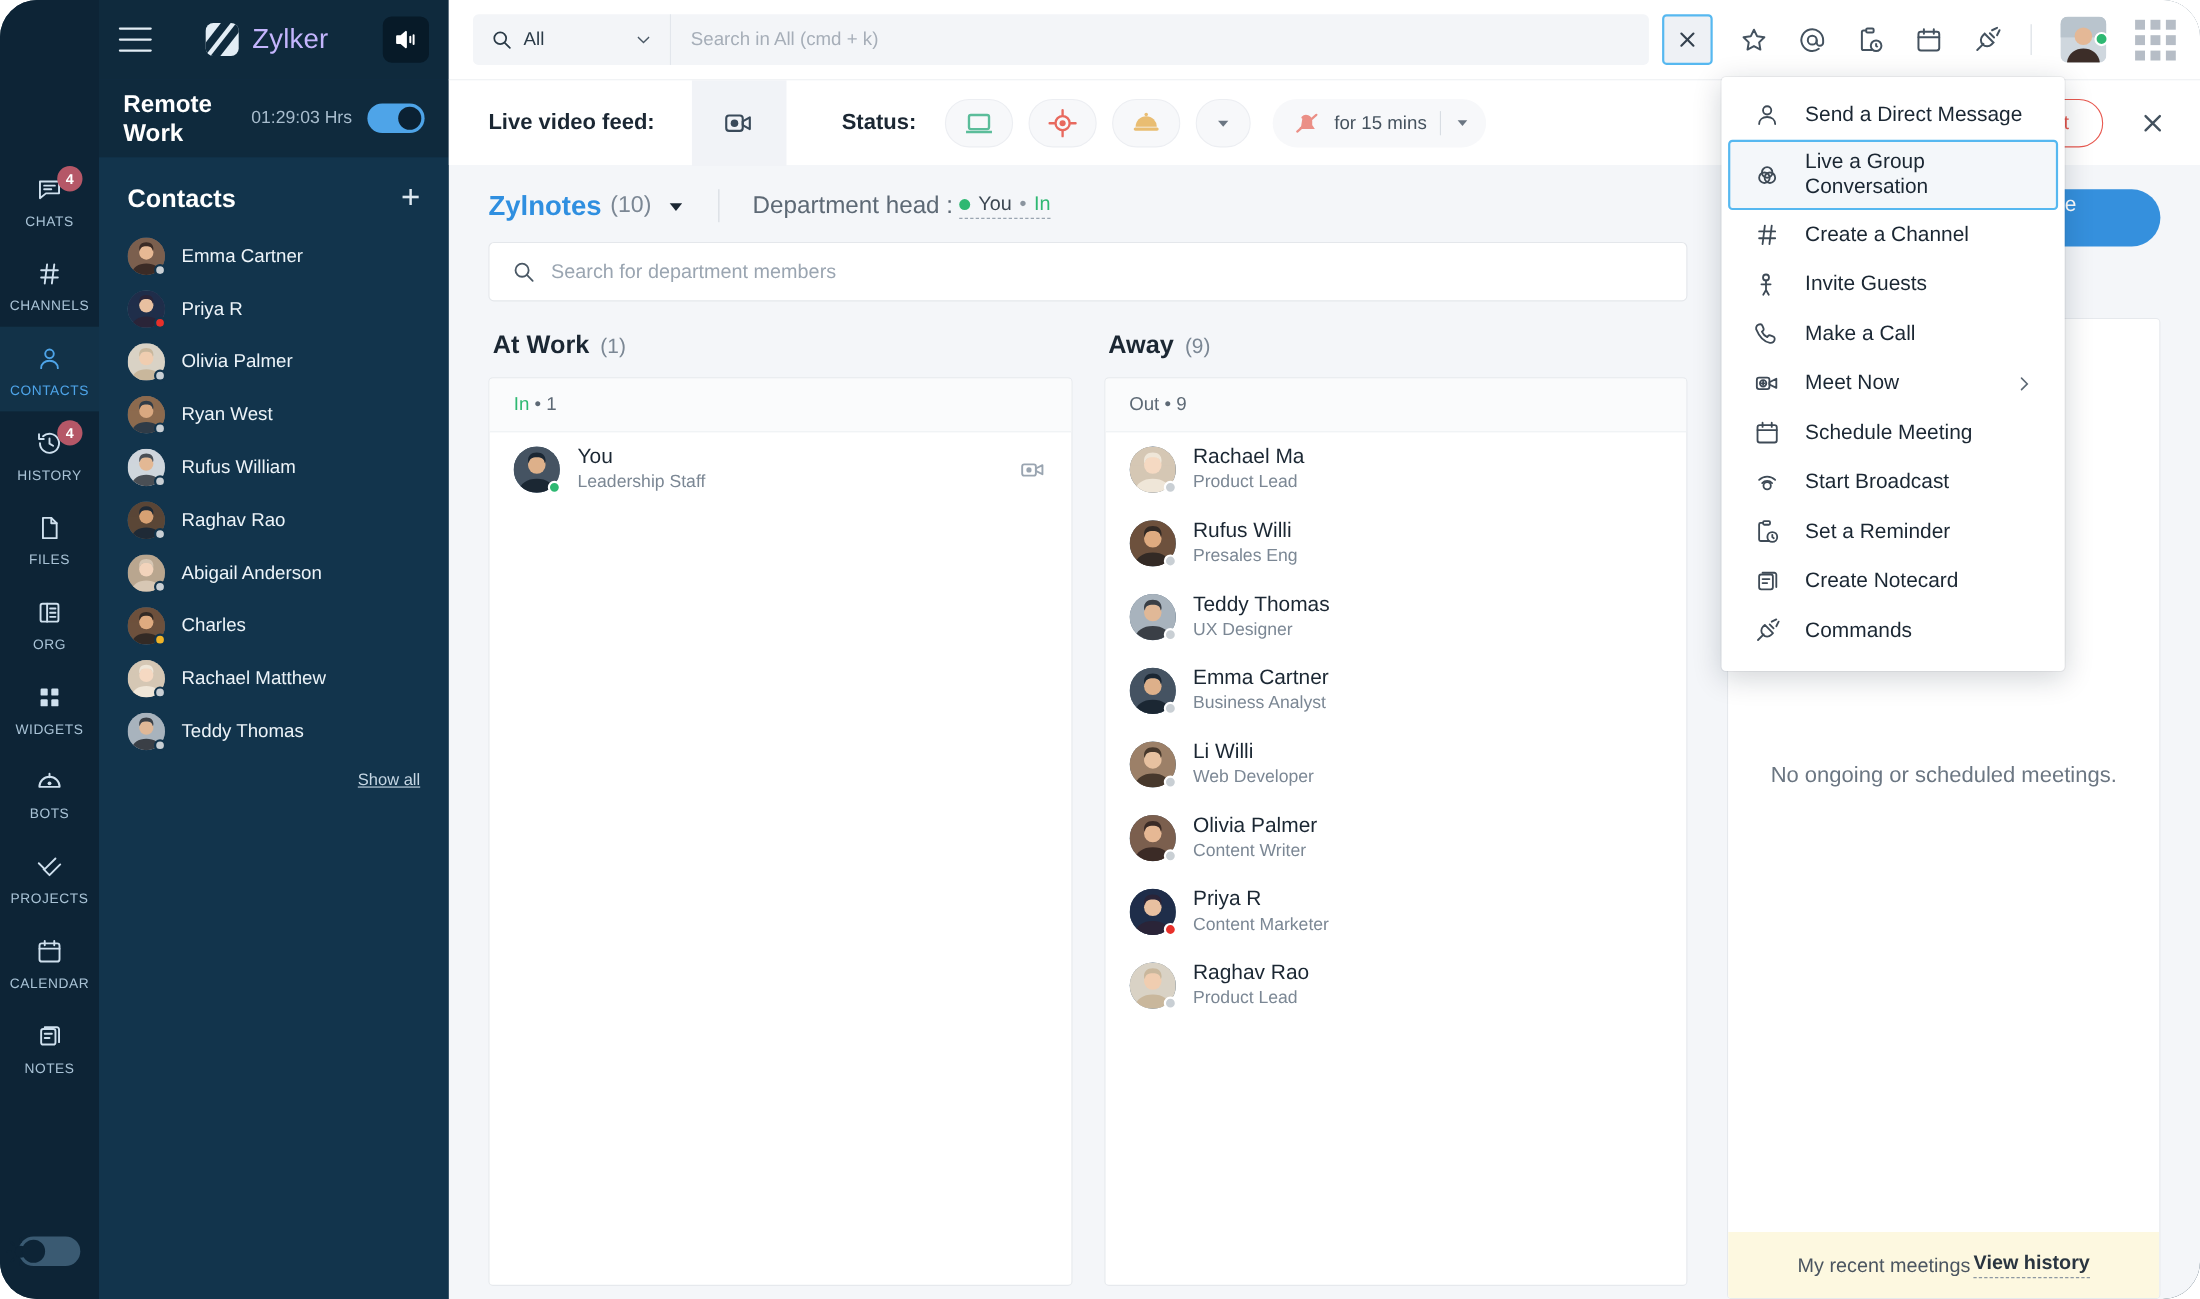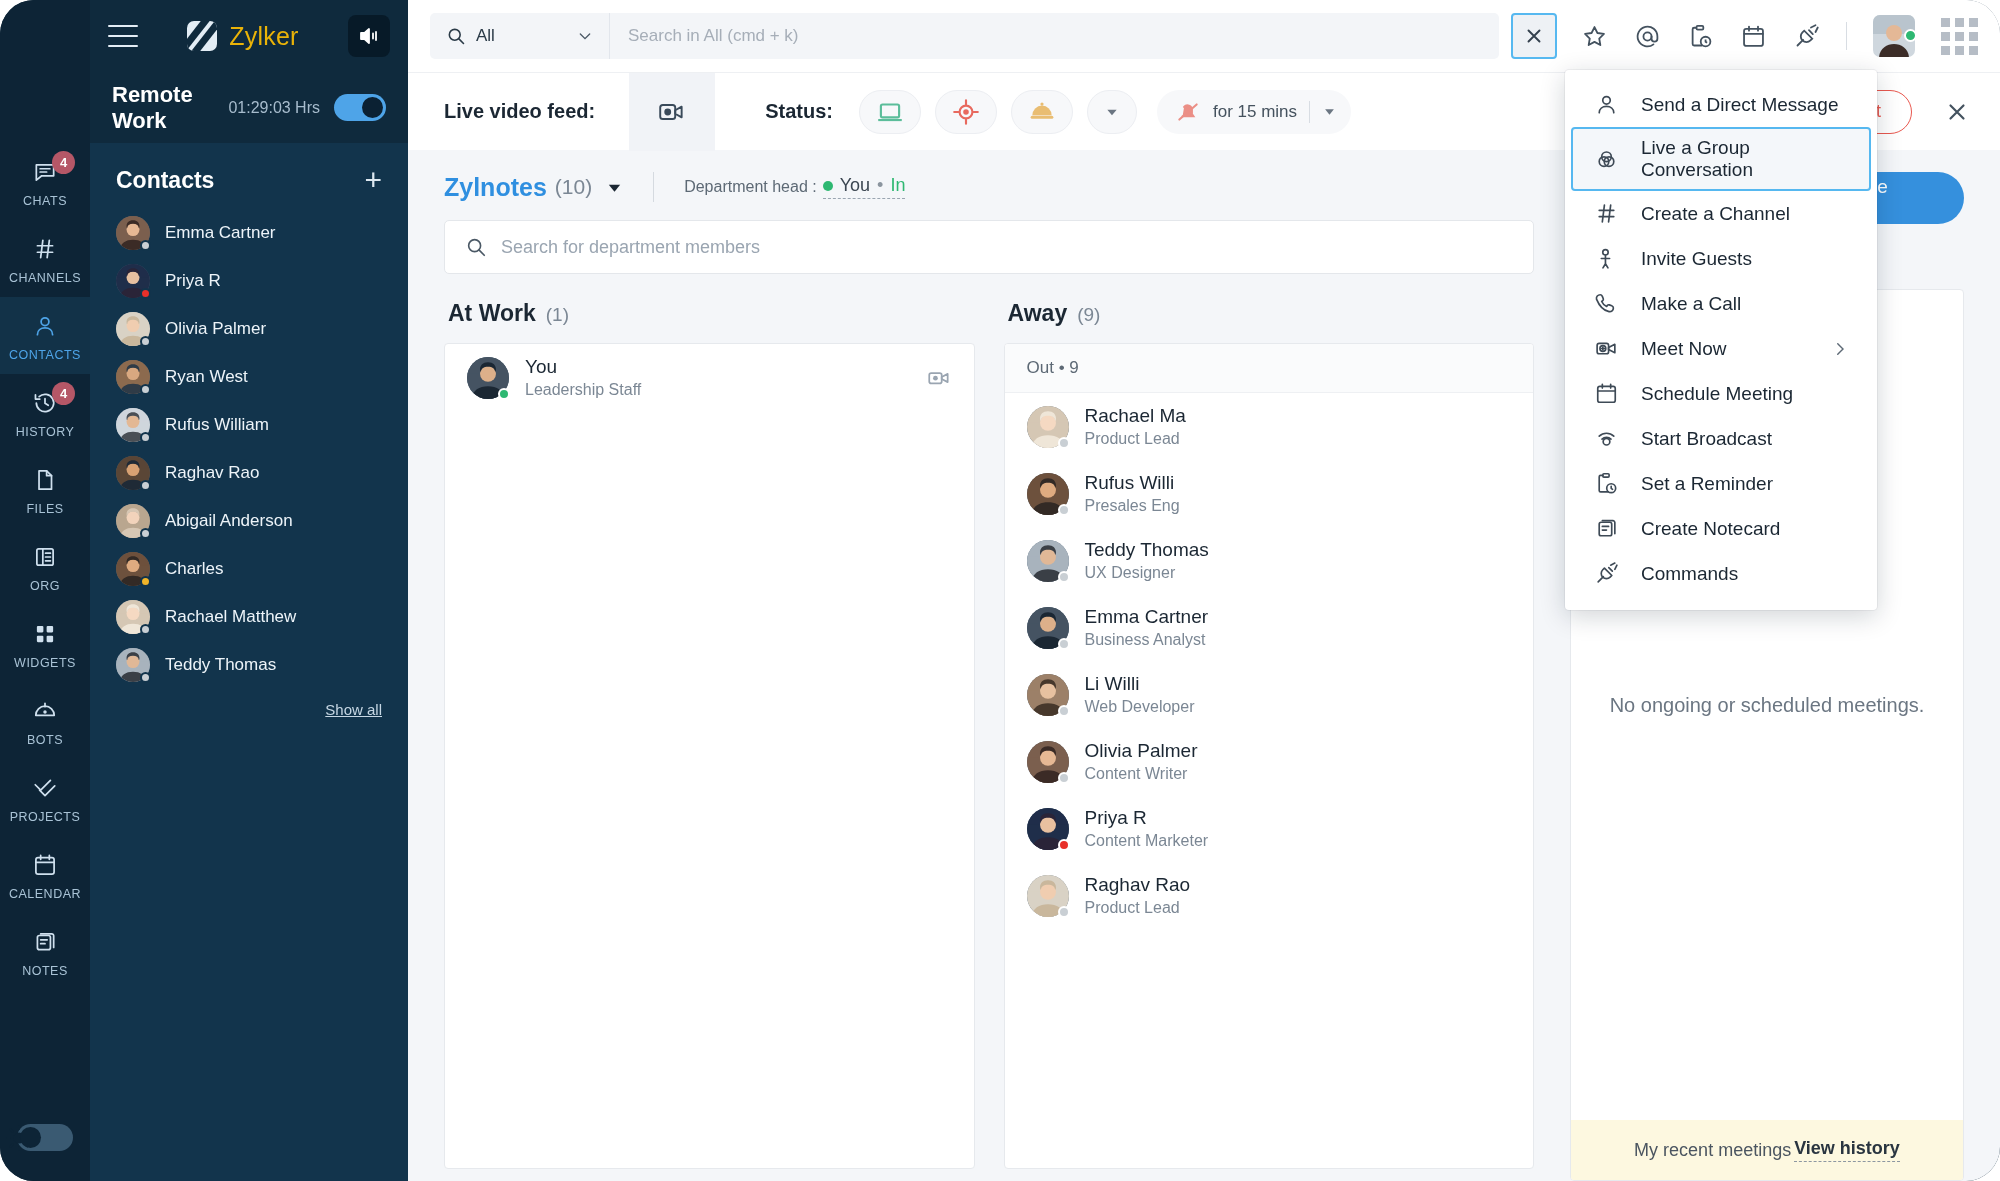--- a/index.html
+++ b/index.html
@@ -76,21 +76,21 @@
   .logo-mark {
     width: 30px; height: 30px; border-radius: 7px;
     background: #e3edf5; position: relative; overflow: hidden;
   }
   .logo-mark::before, .logo-mark::after {
     content:""; position:absolute; background:#0f2a3d; width: 7px; height: 44px;
     transform: rotate(38deg); top:-7px;
   }
   .logo-mark::before { left: 3px; }
   .logo-mark::after { left: 17px; }
-  .brand-name { color: #eab308; font-size: 25px; letter-spacing: .2px; }
+  .brand-name { color: #c4b5fd; font-size: 25px; letter-spacing: .2px; }
   .speaker-btn {
     width: 42px; height: 42px; border-radius: 8px; background: #071a28;
     display: flex; align-items: center; justify-content: center; cursor: pointer; color:#fff;
   }
   .status-bar {
     height: 71px; background: #0f2a3d; display: flex; align-items: center;
     padding: 0 22px 0 22px; gap: 14px;
   }
   .status-title { color: #fff; font-size: 22px; font-weight: 700; flex: 1; }
   .status-hrs { color: #a7bccd; font-size: 16px; }
@@ -187,21 +187,21 @@
   .xclose { margin-left: 26px; width: 38px; height: 38px; display:flex; align-items:center; justify-content:center; cursor:pointer; color:#44525f;}
 
   
   .content { flex: 1; display: flex; min-height: 0; }
   .left-pane { flex: 1; display: flex; flex-direction: column; min-width: 0; padding: 0 0 0 0; }
   .pane-head { display: flex; align-items: center; padding: 22px 36px 10px 36px; gap: 0; }
   .dept-name { color: #2f8fe0; font-size: 25px; font-weight: 700; }
   .dept-count { color: #7b8794; font-size: 21px; margin-left: 8px; }
   .caret-dn { margin-left: 14px; color: #1b2733; font-size: 15px; }
   .headdiv { width: 1px; height: 30px; background: #d5dae0; margin: 0 30px; }
-  .dept-head-lbl { color: #5d6975; font-size: 16px; }
+  .dept-head-lbl { color: #5d6975; font-size: 22px; }
   .dept-head-val { border-bottom: 1.5px dashed #9aa5b1; padding-bottom: 2px; display:inline-flex; align-items:center; gap:7px; margin-left: 6px;}
   .gdot { width: 10px; height: 10px; border-radius: 50%; background: #2eb872; display:inline-block; }
   .dh-you { color: #3b4651; font-size: 18px; }
   .dh-sep { color: #8b959f; font-size: 18px; }
   .dh-in { color: #2eb872; font-size: 18px; }
 
   .memsearch {
     margin: 8px 36px 0 36px; height: 54px; background: #fff;
     border: 1px solid #e4e7eb; border-radius: 5px; display: flex; align-items: center;
     gap: 14px; padding: 0 20px;
@@ -745,20 +745,25 @@
           <span class="ph">Search for department members</span>
         </div>
 
         <div class="cols" id="cols">
             <div class="col">
     <div class="col-title">
       <span class="t">At Work</span>
       <span class="c">(1)</span>
     </div>
     <div class="col-box">
+      <div class="col-sub">
+        <span class="in">In</span>
+        <span> • </span>
+        <span>1</span>
+      </div>
       <div>
                   <div class="member">
       <span class="av">
         <span class="pic">
                         <svg width="42" height="42" viewBox="0 0 40 40">
     <rect width="40" height="40" fill="#455362"></rect>
     <rect y="0" width="40" height="16" fill="#455362" opacity=".55"></rect>
     <circle cx="20" cy="16" r="7.6" fill="#ddb08a"></circle>
     <path d="M20 5c5 0 7.6 3 7.6 7 0 1-.4 2.2-.8 2.2-.3-3.6-2.6-5-6.8-5s-6.5 1.4-6.8 5c-.4 0-.8-1.2-.8-2.2 0-4 2.6-7 7.6-7z" fill="#1b2733"></path>
     <path d="M4 40c1.3-8.4 7.6-12.2 16-12.2S34.7 31.6 36 40z" fill="#1b2733"></path>

